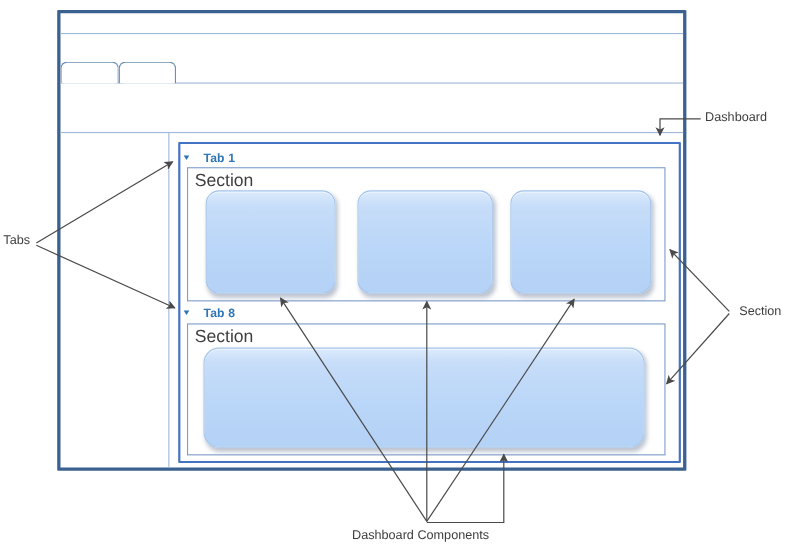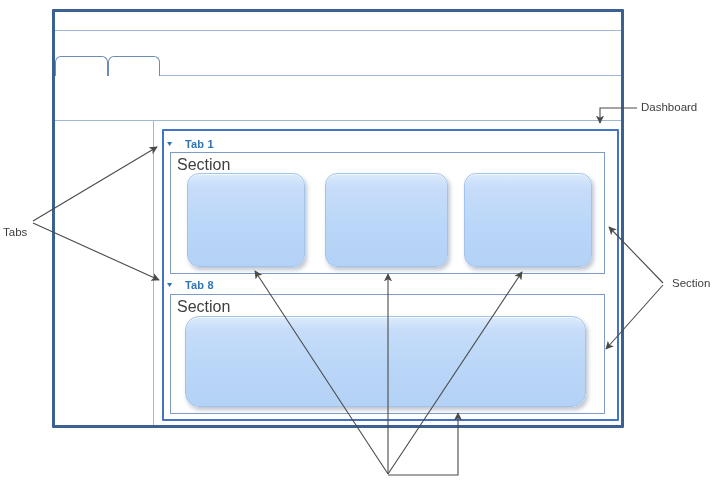--- a/index.html
+++ b/index.html
@@ -40,21 +40,21 @@
     border:1px solid #a3c4ea;border-radius:12px;
     box-shadow:2px 3px 4px rgba(110,125,150,.45), inset 0 1px 0 rgba(255,255,255,.7);
   }
   .c1{left:187px;top:173px;width:118px;height:94px;}
   .c2{left:325px;top:173px;width:123px;height:94px;}
   .c3{left:464px;top:173px;width:128px;height:94px;}
   .c4{left:185px;top:316px;width:401px;height:91px;border-radius:14px;}
 
   
   .ann{font-size:11.5px;color:#3d3d3d;white-space:nowrap;}
-  .ann-tabs{left:3px;top:226px;}
+  .ann-tabs{left:3px;top:213px;}
   .ann-dashboard{left:641px;top:101px;text-align:right;}
   .ann-sections{left:672px;top:277px;}
   .ann-components{left:320px;top:481px;}
 
   .overlay{position:absolute;left:0;top:0;width:725px;height:500px;pointer-events:none;}
 </style>
 </head>
 <body>
 
 <div class="stage">
@@ -104,14 +104,15 @@
       <path d="M388 474 L255 271" marker-end="url(#arr)"></path>
       <path d="M388 474 L388 274" marker-end="url(#arr)"></path>
       <path d="M388 474 L522 272" marker-end="url(#arr)"></path>
       <path d="M388 475 L458 475 L458 413" marker-end="url(#arr)"></path>
     </g>
   </svg>
 
   <div class="abs ann ann-tabs">Tabs</div>
   <div class="abs ann ann-dashboard">Dashboard</div>
   <div class="abs ann ann-sections">Section</div>
+  <div class="abs ann ann-components">Dashboard Components</div>
 
 </div>
 
 </body></html>

